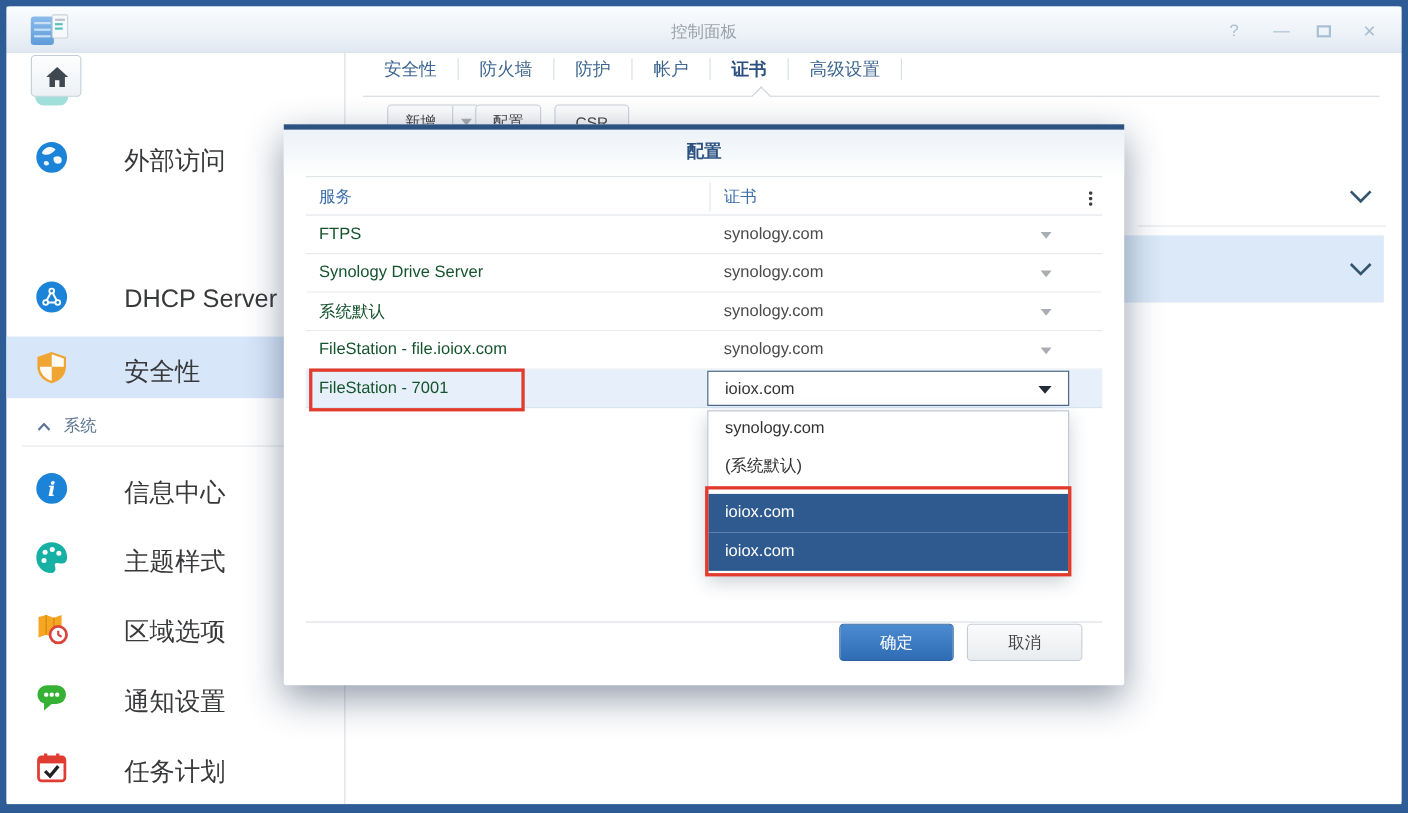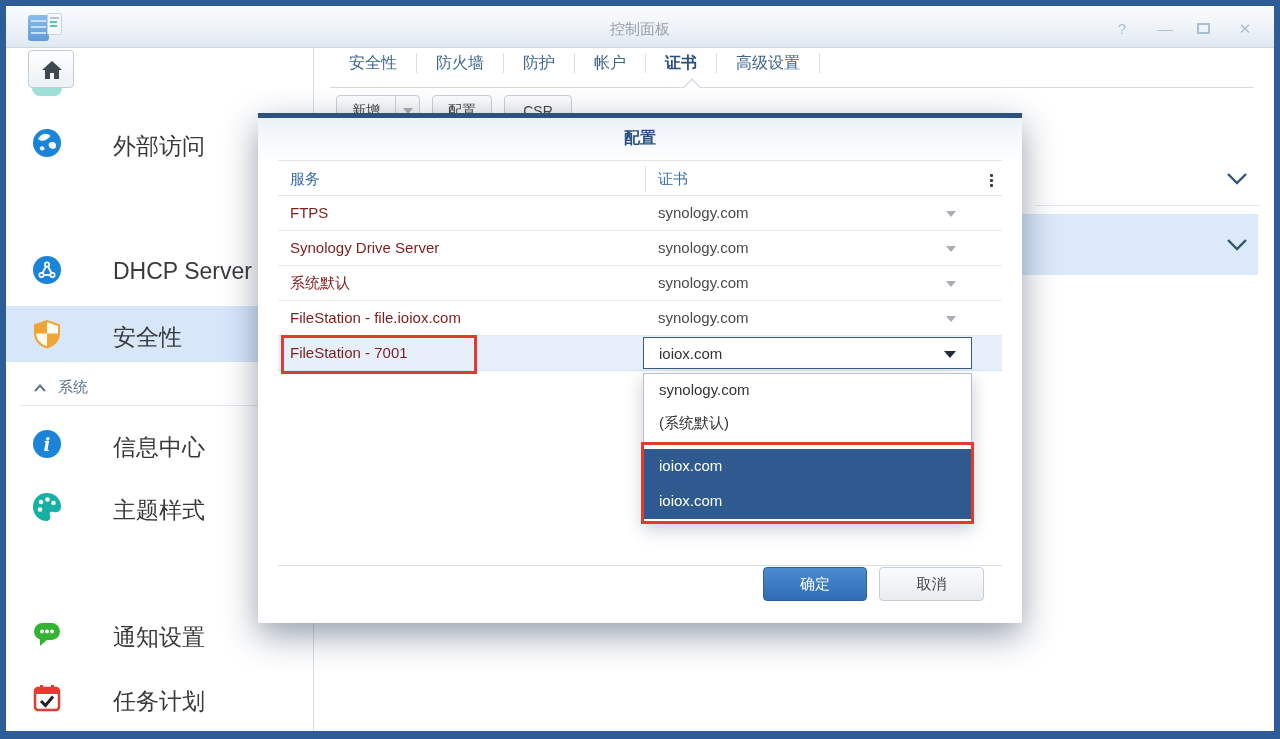--- a/index.html
+++ b/index.html
@@ -82,21 +82,21 @@
   #tbl { left:20px; top:47px; width:724px; }
   #tbl-head { position:relative; height:36px; border-top:1px solid #dfe4e9; border-bottom:1px solid #dfe4e9; }
   .th { position:absolute; top:9px; font-size:15px; color:#3c6ea8; }
   #col-sep { position:absolute; left:367px; top:5px; width:1px; height:26px; background:#dfe4e9; }
   #kebab { position:absolute; left:706px; top:8px; width:14px; height:22px; display:flex; flex-direction:column;
     align-items:center; justify-content:center; gap:2px; cursor:pointer; }
   #kebab i { width:3px; height:3px; background:#3c3c3c; border-radius:1px; }
 
   .row { position:relative; height:35px; border-bottom:1px solid #e8ebee; }
   .row.hl { background:#e7f0fa; border-bottom:1px solid #d7e4f2; }
-  .cell-svc { position:absolute; left:12px; top:8px; font-size:15px; color:#7f1d1d; white-space:nowrap; }
+  .cell-svc { position:absolute; left:12px; top:8px; font-size:15px; color:#14532d; white-space:nowrap; }
   .cell-crt { position:absolute; left:380px; top:8px; font-size:15px; color:#4a4b4d; }
   .row .caret-gray { position:absolute; left:668px; top:15px; }
 
   #combo { position:absolute; left:365px; top:1px; width:329px; height:32px; background:#fff;
     border:1px solid #3a5a7c; cursor:pointer; }
   #combo-val { position:absolute; left:15px; top:7px; font-size:15px; color:#333; }
   #combo-caret { position:absolute; left:300px; top:13px; width:0; height:0;
     border-left:6px solid transparent; border-right:6px solid transparent; border-top:7px solid #232c36; }
 
   #ddpanel { left:385px; top:260px; width:329px; height:150px; background:#fff;
@@ -203,20 +203,29 @@
     <div class="sb-item abs" style="top:431px">
       <svg class="sb-icon" viewBox="0 0 30 30">
         <path d="M15,1 C23,1 29,7 29,14.5 C29,20 25,21 21.5,20 C18.5,19.2 17,20.5 18,23 C19.3,26 17.5,29 14.5,29 C7,29 1,22.5 1,15 C1,7 7,1 15,1 Z" fill="#17b0a4"></path>
         <circle cx="9" cy="10" r="2.3" fill="#fff"></circle>
           <circle cx="15.5" cy="7.5" r="2.3" fill="#fff"></circle>
           <circle cx="21.5" cy="11" r="2.3" fill="#fff"></circle>
           <circle cx="8" cy="17.5" r="2.3" fill="#fff"></circle>
       </svg>
       <span class="sb-label">主题样式</span>
     </div>
+    <div class="sb-item abs" style="top:495px">
+      <svg class="sb-icon" viewBox="0 0 30 30">
+        <path d="M3,5 L10,3 L17,5.5 L24,3 V21 L17,23.5 L10,21 L3,23.5 Z" fill="#f5a623"></path>
+        <path d="M10,3 V21 M17,5.5 V23.5" stroke="#dd8f12" stroke-width="1.5" fill="none"></path>
+        <circle cx="21" cy="21" r="7.5" fill="#fff" stroke="#d9453c" stroke-width="2.5"></circle>
+        <path d="M21,17.5 V21 L24,23" stroke="#d9453c" stroke-width="2" fill="none"></path>
+      </svg>
+      <span class="sb-label">区域选项</span>
+    </div>
     <div class="sb-item abs" style="top:558px">
       <svg class="sb-icon" viewBox="0 0 30 30">
         <rect x="2" y="4" width="26" height="17" rx="8.5" fill="#35b234"></rect>
         <polygon points="8,19 8,27 16,20" fill="#35b234"></polygon>
         <circle cx="10" cy="12.5" r="2" fill="#fff"></circle>
           <circle cx="15" cy="12.5" r="2" fill="#fff"></circle>
           <circle cx="20" cy="12.5" r="2" fill="#fff"></circle>
       </svg>
       <span class="sb-label">通知设置</span>
     </div>
@@ -244,21 +253,21 @@
     <div class="tab">帐户</div>
       <div class="tab-sep"></div>
     <div class="tab active">证书</div>
       <div class="tab-sep"></div>
     <div class="tab">高级设置</div>
       <div class="tab-sep"></div>
   </div>
   <div id="tabline" class="abs"></div>
   <div id="tabnotch" class="abs"></div>
 
-  <div class="bg-btn abs" style="left:336px; width:84px">
+  <div class="bg-btn abs" style="left:352px; width:84px">
     <span style="flex:1;text-align:center">新增</span>
     <span class="drop">
         <span class="caret-gray"></span>
       </span>
   </div>
   <div class="bg-btn abs" style="left:432px; width:60px">
     <span>配置</span>
   </div>
   <div class="bg-btn abs" style="left:504px; width:68px">
     <span>CSR</span>

